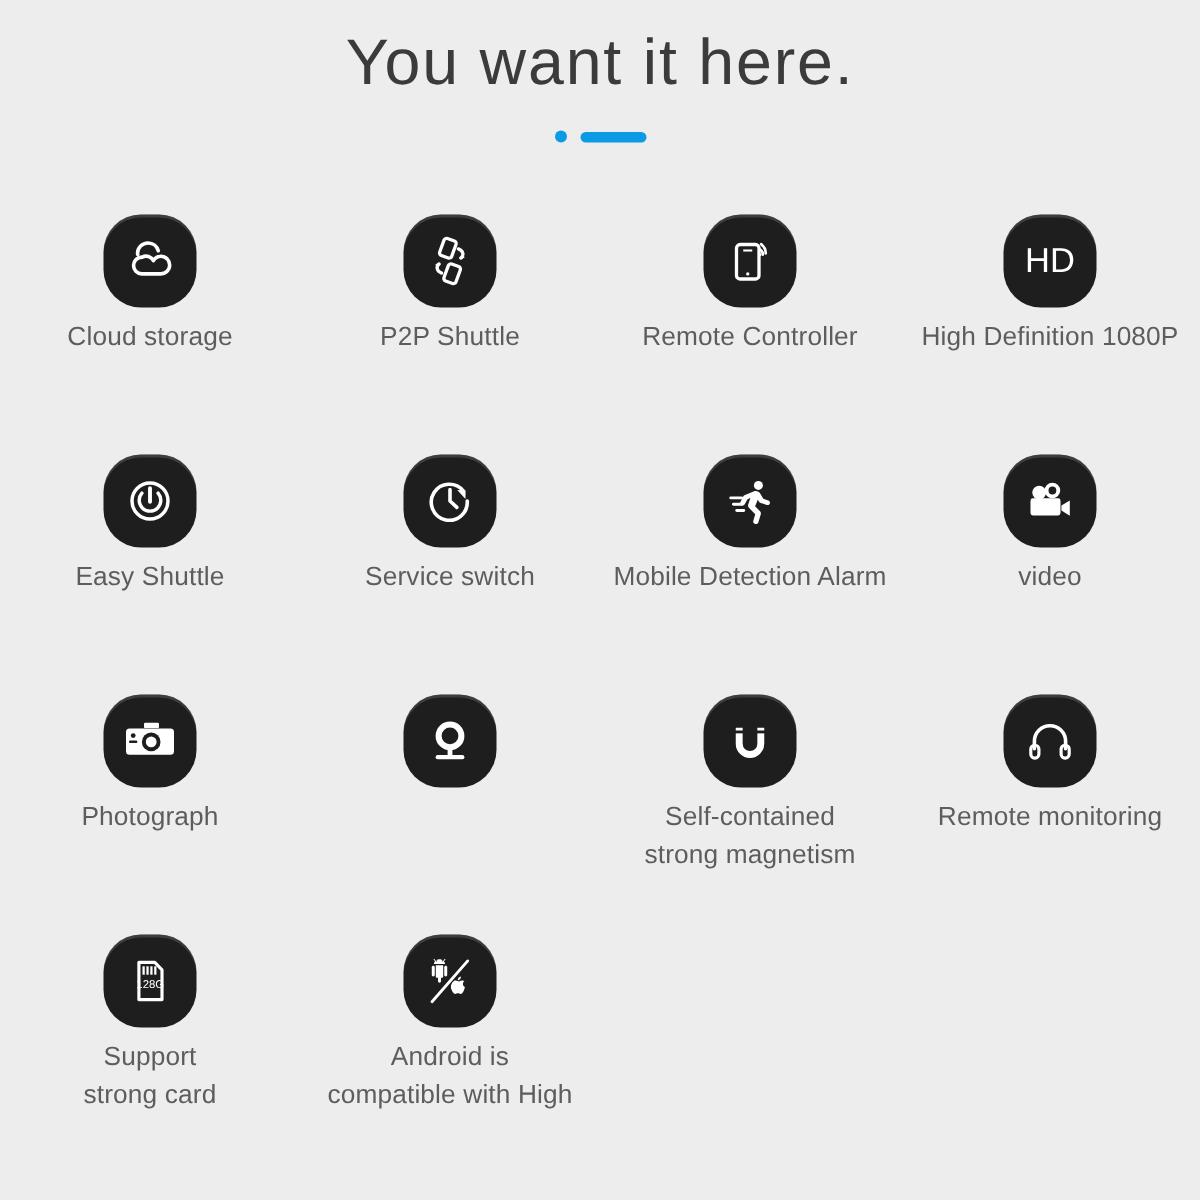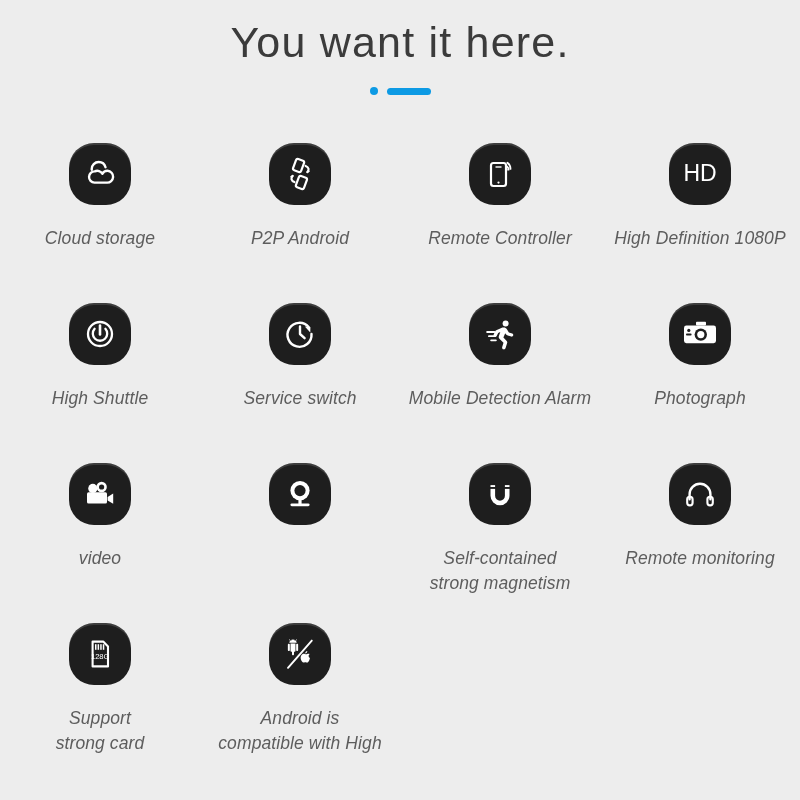--- a/index.html
+++ b/index.html
@@ -82,29 +82,28 @@
     display: flex;
     align-items: center;
     justify-content: center;
     position: relative;
     box-shadow: inset 0 2px 0 rgba(255,255,255,0.14);
   }
   .icon-badge svg {
     display: block;
   }
   .label {
-    margin-top: 21px;
+    margin-top: 7px;
     font-size: 17.5px;
     font-weight: 400;
     color: #5d5d5d;
     text-align: center;
     line-height: 1.38;
     max-width: 190px;
     letter-spacing: 0.1px;
-    font-style: italic;
   }
   .label .l2 { display: block; }
 </style>
 </head>
 <body>
 
 <div class="page">
 
   <div class="header">
     <h1 class="title">You want it here.</h1>
@@ -135,21 +134,21 @@
             <rect x="11.5" y="6.5" width="8.5" height="12" rx="1.8"></rect>
             <rect x="20" y="21.5" width="8.5" height="12" rx="1.8"></rect>
             <path d="M22.5 10.5c3.4 0 5.2 2.6 3.6 5.2" stroke-linecap="round"></path>
             <path d="M26.8 16.6l-1.2-2.6 2.9.1z" fill="#ffffff" stroke="none"></path>
             <path d="M17.5 29.5c-3.4 0-5.2-2.6-3.6-5.2" stroke-linecap="round"></path>
             <path d="M13.2 23.4l1.2 2.6-2.9-.1z" fill="#ffffff" stroke="none"></path>
           </g>
         </svg>
       </div>
       <div class="label">
-        <span>P2P Android</span>
+        <span>P2P Shuttle</span>
       </div>
     </div>
 
     <div class="cell">
       <div class="icon-badge">
         <svg width="40" height="40" viewBox="0 0 40 40" fill="none" stroke="#ffffff" stroke-width="2.2">
           <rect x="11" y="9" width="15" height="23" rx="2.4"></rect>
           <line x1="15.5" y1="13" x2="21.5" y2="13" stroke-width="1.4"></line>
           <circle cx="18.5" cy="28.6" r="1.1" fill="#ffffff" stroke="none"></circle>
           <path d="M27 12.5a4.2 4.2 0 0 1 1.6 3.2" stroke-width="1.8" stroke-linecap="round"></path>
@@ -175,21 +174,21 @@
 
     <div class="cell">
       <div class="icon-badge">
         <svg width="40" height="40" viewBox="0 0 40 40" fill="none" stroke="#ffffff" stroke-width="2.3">
           <circle cx="20" cy="20" r="12"></circle>
           <path d="M14.6 14.8a7.2 7.2 0 1 0 10.8 0" stroke-linecap="round"></path>
           <line x1="20" y1="11.5" x2="20" y2="20.5" stroke-linecap="round" stroke-width="2.6"></line>
         </svg>
       </div>
       <div class="label">
-        <span>High Shuttle</span>
+        <span>Easy Shuttle</span>
       </div>
     </div>
 
     <div class="cell">
       <div class="icon-badge">
         <svg width="40" height="40" viewBox="0 0 40 40" fill="none" stroke="#ffffff" stroke-width="2.4">
           <path d="M28.8 13.2A12 12 0 1 0 31.5 20" stroke-linecap="round"></path>
           <path d="M24.8 12.6l5.6.4-.1 5.6z" fill="#ffffff" stroke="none"></path>
           <path d="M20 12.4V20l4.6 4.2" stroke-linecap="round" stroke-linejoin="round"></path>
         </svg>
@@ -204,51 +203,51 @@
         <svg width="40" height="40" viewBox="0 0 40 40" fill="#ffffff">
           <circle cx="25.6" cy="9.6" r="3.0"></circle>
           <path d="M22.4 13.6c1.9-.6 3.6.1 4.5 1.6l2.0 3.3 3.3 1.1c.9.3 1.3 1.2 1.0 2.0-.3.9-1.2 1.3-2.0 1.0l-4.0-1.3a2.4 2.4 0 0 1-1.3-1.0l-.7-1.1-1.8 4.3 3.3 3.4c.5.5.7 1.2.5 1.9l-1.6 5.3c-.3 1.0-1.3 1.5-2.2 1.2-1.0-.3-1.5-1.3-1.2-2.2l1.3-4.3-4.1-4.1a2.4 2.4 0 0 1-.6-2.4l1.5-4.4-2.1 1.1-1.5 2.9c-.4.9-1.4 1.2-2.2.8-.9-.4-1.2-1.4-.8-2.2l1.7-3.4c.2-.4.5-.7.9-.9z"></path>
           <rect x="6.2" y="17.0" width="9.2" height="1.9" rx="0.95"></rect>
           <rect x="8.0" y="21.2" width="8.0" height="1.9" rx="0.95"></rect>
           <rect x="10.2" y="25.4" width="6.6" height="1.9" rx="0.95"></rect>
         </svg>
       </div>
       <div class="label">
         <span>Mobile Detection Alarm</span>
+      </div>
+    </div>
+
+    <div class="cell">
+      <div class="icon-badge">
+        <svg width="40" height="40" viewBox="0 0 40 40">
+          <circle cx="12.8" cy="14.4" r="4.6" fill="#ffffff"></circle>
+          <circle cx="21.6" cy="13.0" r="5.2" fill="#ffffff"></circle>
+          <circle cx="21.6" cy="13.0" r="2.6" fill="#1e1e1e"></circle>
+          <rect x="7.0" y="18.2" width="20.0" height="11.4" rx="1.6" fill="#ffffff"></rect>
+          <path d="M27.6 23.0l5.6-3.4v10.2l-5.6-3.4z" fill="#ffffff"></path>
+        </svg>
+      </div>
+      <div class="label">
+        <span>video</span>
       </div>
     </div>
 
     <div class="cell">
       <div class="icon-badge">
         <svg width="42" height="40" viewBox="0 0 42 40">
           <rect x="17.0" y="7.8" width="10.0" height="3.6" rx="0.8" fill="#ffffff"></rect>
           <rect x="5.0" y="11.6" width="32.0" height="17.6" rx="2.4" fill="#ffffff"></rect>
           <circle cx="21.8" cy="20.6" r="6.2" fill="#1e1e1e"></circle>
           <circle cx="21.8" cy="20.6" r="3.6" fill="#ffffff"></circle>
           <circle cx="9.8" cy="16.4" r="1.6" fill="#1e1e1e"></circle>
           <rect x="7.0" y="19.6" width="5.6" height="1.8" rx="0.9" fill="#1e1e1e"></rect>
         </svg>
       </div>
       <div class="label">
         <span>Photograph</span>
-      </div>
-    </div>
-
-    <div class="cell">
-      <div class="icon-badge">
-        <svg width="40" height="40" viewBox="0 0 40 40">
-          <circle cx="12.8" cy="14.4" r="4.6" fill="#ffffff"></circle>
-          <circle cx="21.6" cy="13.0" r="5.2" fill="#ffffff"></circle>
-          <circle cx="21.6" cy="13.0" r="2.6" fill="#1e1e1e"></circle>
-          <rect x="7.0" y="18.2" width="20.0" height="11.4" rx="1.6" fill="#ffffff"></rect>
-          <path d="M27.6 23.0l5.6-3.4v10.2l-5.6-3.4z" fill="#ffffff"></path>
-        </svg>
-      </div>
-      <div class="label">
-        <span>video</span>
       </div>
     </div>
 
     <div class="cell">
       <div class="icon-badge">
         <svg width="40" height="40" viewBox="0 0 40 40">
           <circle cx="20" cy="16.6" r="9.6" fill="#ffffff"></circle>
           <circle cx="20" cy="16.6" r="5.6" fill="#1e1e1e"></circle>
           <path d="M20 12.2a4.4 4.4 0 0 1 0 8.8 4.4 4.4 0 0 0 0-8.8z" fill="#ffffff"></path>
           <rect x="18.4" y="25.6" width="3.2" height="4.4" fill="#ffffff"></rect>

